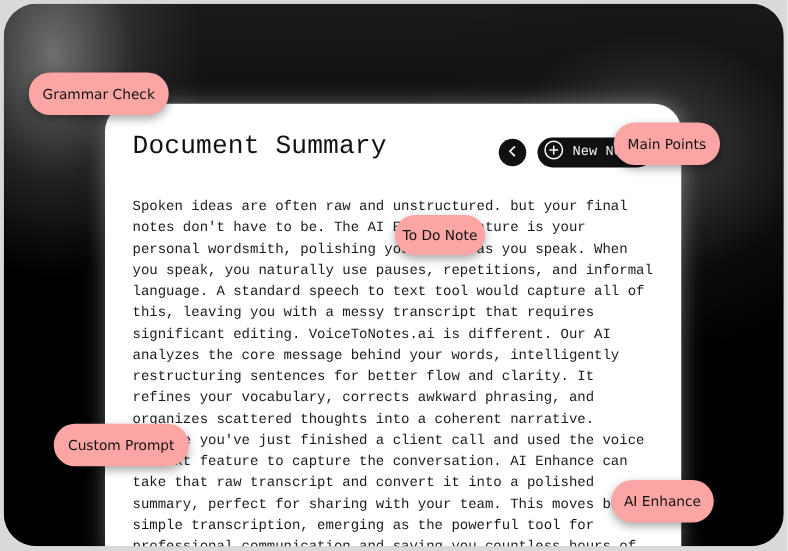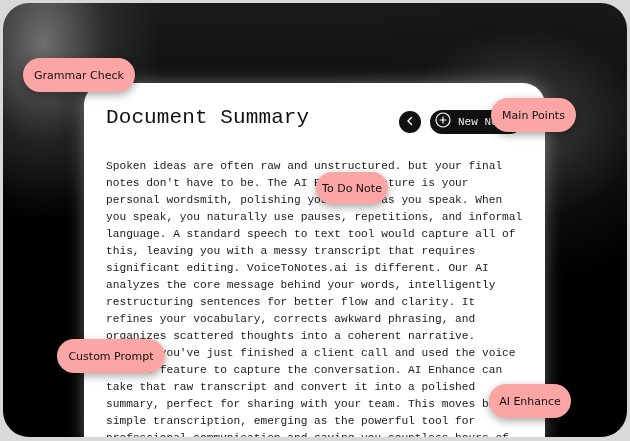--- a/index.html
+++ b/index.html
@@ -46,21 +46,21 @@
   .pill {
     position: absolute; background: #fca5a5; border-radius: 18px; height: 34px;
     display: flex; align-items: center; justify-content: center;
     font-size: 11px; color: #111; font-weight: 500;
     box-shadow: 0 3px 8px rgba(0,0,0,0.35);
     cursor: pointer; white-space: nowrap;
   }
   .pill-grammar { left: 23px; top: 58px; width: 112px; }
   .pill-main { left: 491px; top: 58px; width: 85px; margin-top: 40px; }
   .pill-todo { left: 316px; top: 172px; width: 72px; height: 32px; }
-  .pill-custom { left: 57px; top: 339px; width: 108px; }
+  .pill-custom { left: 43px; top: 339px; width: 108px; }
   .pill-enhance { left: 489px; top: 384px; width: 82px; }
 </style>
 </head>
 <body>
 
 <div class="frame">
   <div class="card">
     <div class="title">Document Summary</div>
 
     <div class="back-btn">

